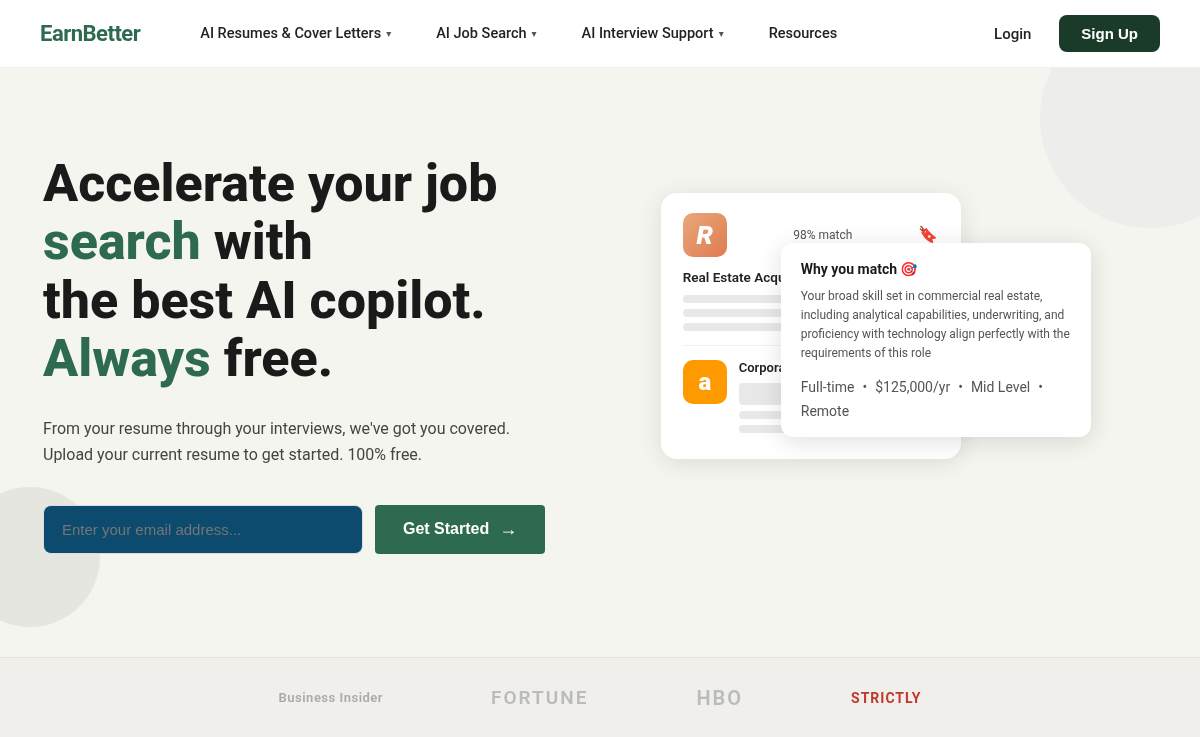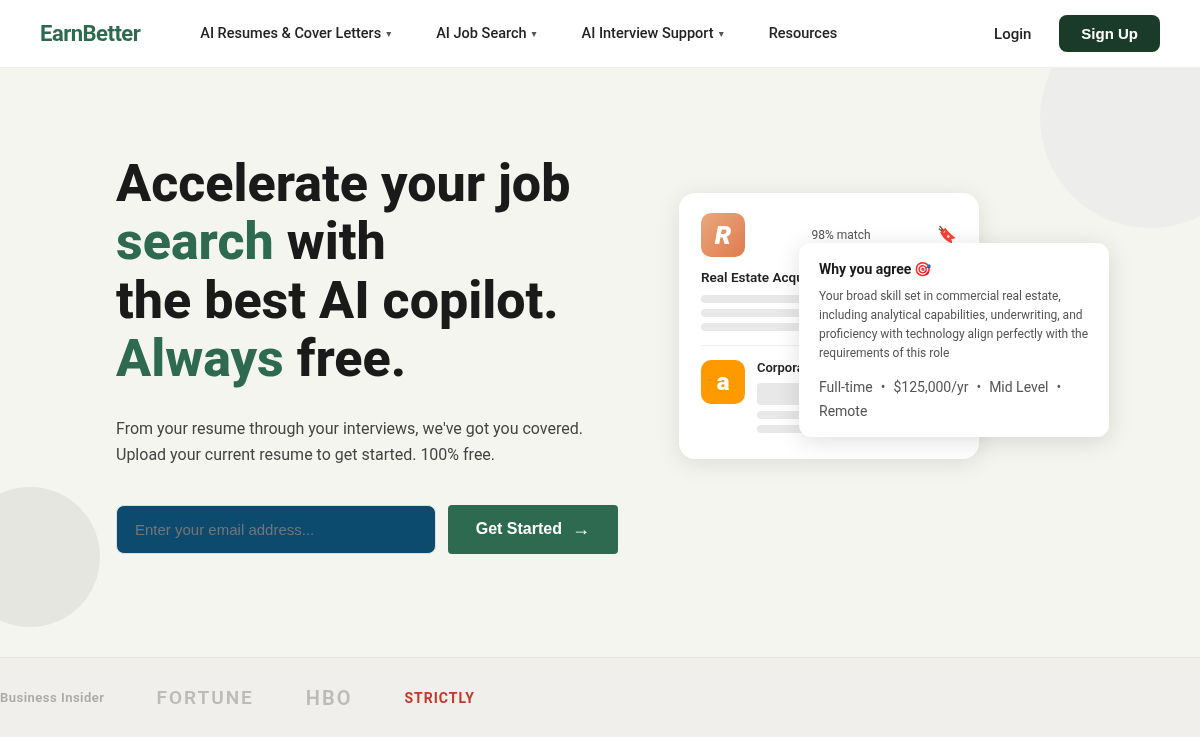--- a/index.html
+++ b/index.html
@@ -66,21 +66,21 @@
       padding: 10px 22px;
       border-radius: 8px;
       cursor: pointer;
       border: none;
     }
 
     
     .hero {
       display: flex;
       align-items: center;
-      padding: 60px 80px 60px 116px;
+      padding: 60px 80px 60px 43px;
       min-height: calc(737px - 68px - 80px);
       position: relative;
       overflow: hidden;
       background: #f5f5f0;
     }
 
     
     .blob-top-right {
       position: absolute;
       top: -60px;
@@ -313,21 +313,22 @@
     .sk-tag.t1 { width: 60px; }
     .sk-tag.t2 { width: 45px; }
     .sk-tag.t3 { width: 50px; }
 
     
     .footer-bar {
       background: #f0efeb;
       height: 80px;
       display: flex;
       align-items: center;
-      gap: 52px;
+      justify-content: center;
+      gap: 108px;
       border-top: 1px solid #e5e5e0;
       position: absolute;
       bottom: 0;
       left: 0;
       right: 0;
     }
     .footer-logo {
       font-size: 13px;
       color: #aaa;
       font-weight: 600;
@@ -423,21 +424,21 @@
               <div class="sk-tag t2"></div>
               <div class="sk-tag t3"></div>
             </div>
             <div class="skeleton-row w-4q" style="margin-top:6px;"></div>
             <div class="skeleton-row" style="width:70%;margin-top:6px;"></div>
           </div>
         </div>
       </div>
 
       <div class="match-tooltip">
-        <div class="match-tooltip-title">Why you agree 🎯</div>
+        <div class="match-tooltip-title">Why you match 🎯</div>
         <div class="match-tooltip-body">Your broad skill set in commercial real estate, including analytical capabilities, underwriting, and proficiency with technology align perfectly with the requirements of this role</div>
         <div class="match-tags">
           <span>Full-time</span>
           <span class="dot-sep">•</span>
           <span>$125,000/yr</span>
           <span class="dot-sep">•</span>
           <span>Mid Level</span>
           <span class="dot-sep">•</span>
           <span>Remote</span>
         </div>

